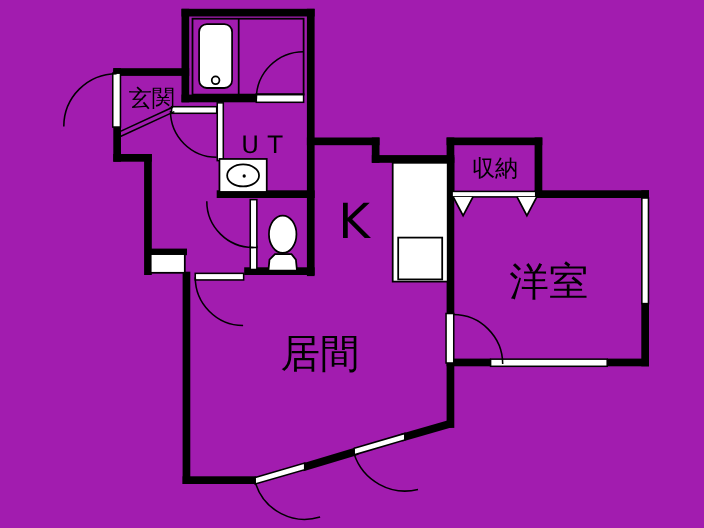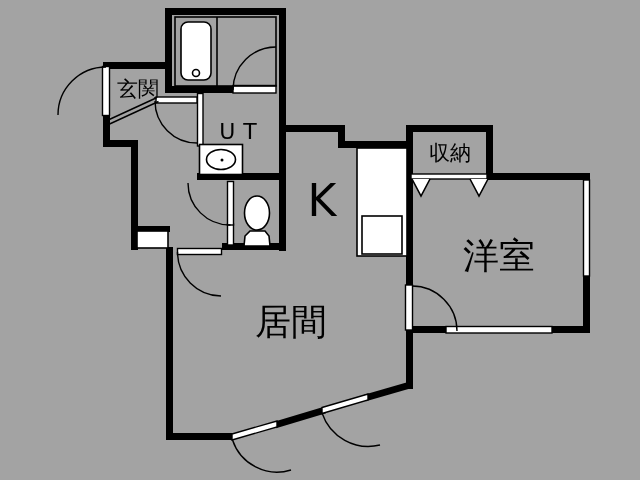--- a/index.html
+++ b/index.html
@@ -1,16 +1,16 @@
 <!DOCTYPE html>
 <html><head>
 <meta charset="utf-8">
 <style>
   html,body{margin:0;padding:0;background:#ffffff;}
-  .stage{position:relative;width:640px;height:480px;background:#a3a3a3;overflow:hidden;}
+  .stage{position:relative;width:640px;height:480px;background:#a21caf;overflow:hidden;}
   svg{display:block;}
   .wall{fill:#000000;stroke:none;}
   .wall-line{stroke:#000000;stroke-width:7;fill:none;}
   .thinwall{fill:#ffffff;stroke:#000000;stroke-width:1.4;}
   .leaf{fill:#ffffff;stroke:#000000;stroke-width:1.4;}
   .arc{fill:none;stroke:#000000;stroke-width:1.4;}
   .fix{fill:#ffffff;stroke:#000000;stroke-width:1.6;}
   .fixline{stroke:#000000;stroke-width:1.6;fill:none;}
   .dot{fill:#000000;stroke:none;}
   .label{font-family:"DejaVu Sans","Liberation Sans",sans-serif;fill:#000000;}

